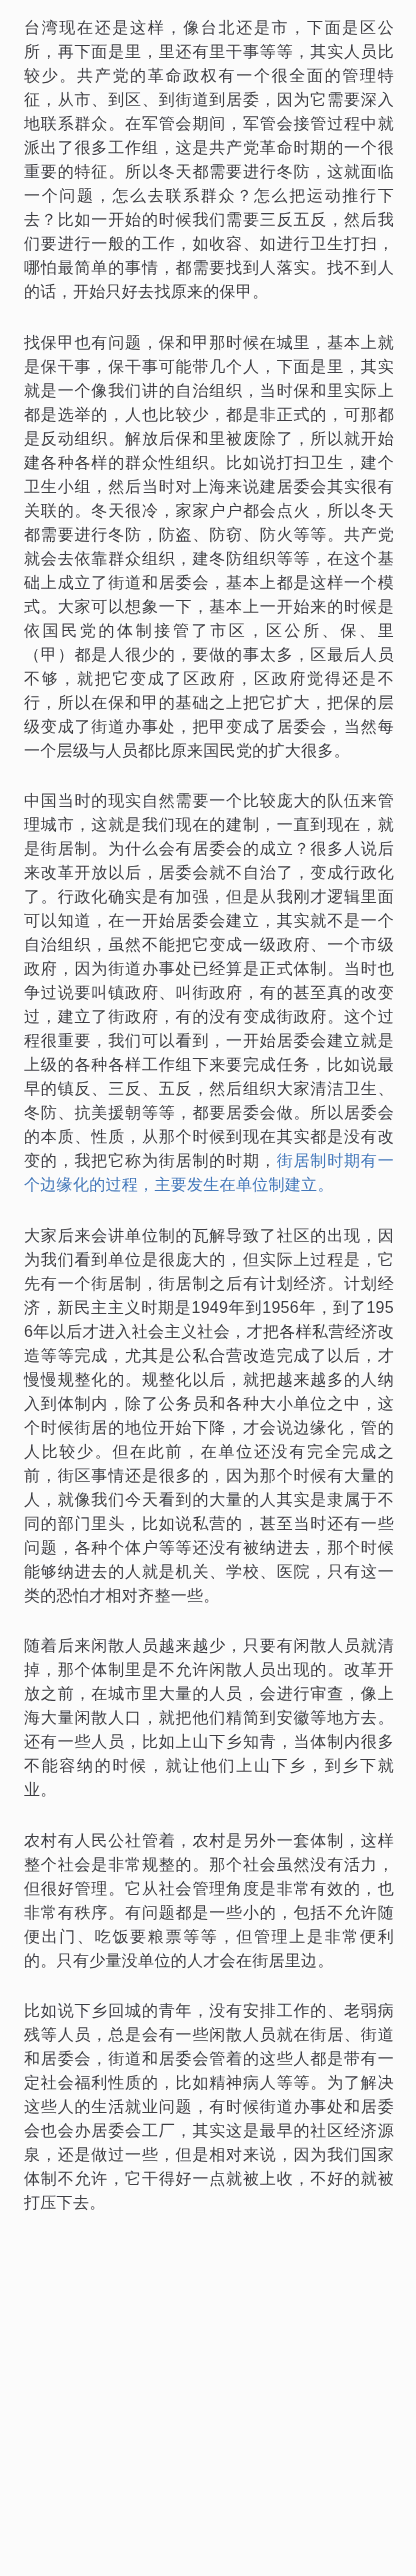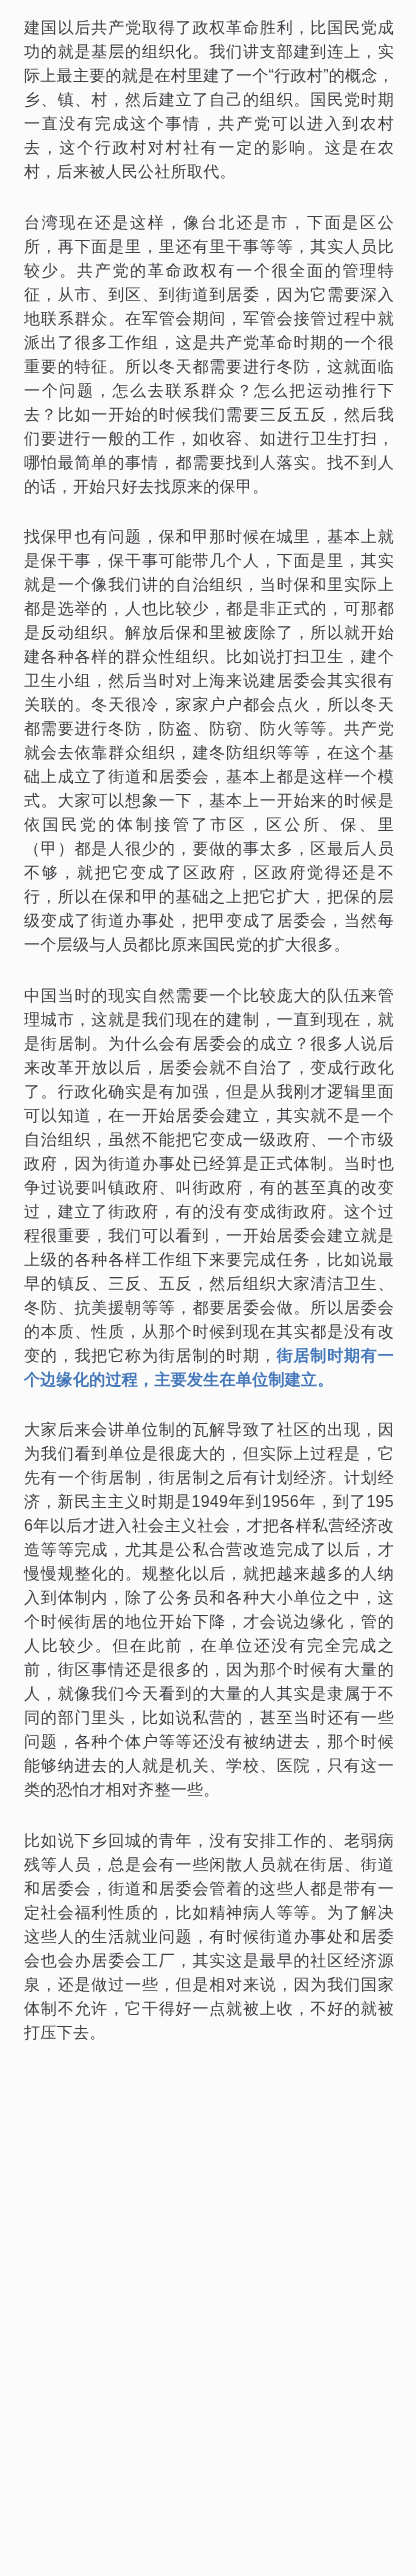--- a/index.html
+++ b/index.html
@@ -25,29 +25,30 @@
     color: var(--text, #3e3e43);
     text-align: justify;
     text-justify: inter-ideograph;
     word-break: break-all;
   }
   .para:last-child {
     margin-bottom: 0;
   }
   .highlight {
     color: var(--accent, #4478ba);
-    font-weight: bold;
+    font-weight: normal;
   }
 </style>
 </head>
 <body>
 
 <div class="article">
   <div>
-      <p class="para"><span>建国以后共产党取得了政权革命胜利，比国民党成功的就是基层的组织化。我们讲支部建到连上，实际上最主要的就是在村里建了一个“行政村”的概念，乡、镇、村，然后建立了自己的组织。国民党时期一直没有完成这个事情，共产党可以进入到农村去，这个行政村对村社有一定的影响。这是在农村，后来被人民公社所取代。</span></p>
       <p class="para"><span>台湾现在还是这样，像台北还是市，下面是区公所，再下面是里，里还有里干事等等，其实人员比较少。共产党的革命政权有一个很全面的管理特征，从市、到区、到街道到居委，因为它需要深入地联系群众。在军管会期间，军管会接管过程中就派出了很多工作组，这是共产党革命时期的一个很重要的特征。所以冬天都需要进行冬防，这就面临一个问题，怎么去联系群众？怎么把运动推行下去？比如一开始的时候我们需要三反五反，然后我们要进行一般的工作，如收容、如进行卫生打扫，哪怕最简单的事情，都需要找到人落实。找不到人的话，开始只好去找原来的保甲。</span></p>
       <p class="para"><span>找保甲也有问题，保和甲那时候在城里，基本上就是保干事，保干事可能带几个人，下面是里，其实就是一个像我们讲的自治组织，当时保和里实际上都是选举的，人也比较少，都是非正式的，可那都是反动组织。解放后保和里被废除了，所以就开始建各种各样的群众性组织。比如说打扫卫生，建个卫生小组，然后当时对上海来说建居委会其实很有关联的。冬天很冷，家家户户都会点火，所以冬天都需要进行冬防，防盗、防窃、防火等等。共产党就会去依靠群众组织，建冬防组织等等，在这个基础上成立了街道和居委会，基本上都是这样一个模式。大家可以想象一下，基本上一开始来的时候是依国民党的体制接管了市区，区公所、保、里（甲）都是人很少的，要做的事太多，区最后人员不够，就把它变成了区政府，区政府觉得还是不行，所以在保和甲的基础之上把它扩大，把保的层级变成了街道办事处，把甲变成了居委会，当然每一个层级与人员都比原来国民党的扩大很多。</span></p>
       <p class="para"><span>中国当时的现实自然需要一个比较庞大的队伍来管理城市，这就是我们现在的建制，一直到现在，就是街居制。为什么会有居委会的成立？很多人说后来改革开放以后，居委会就不自治了，变成行政化了。行政化确实是有加强，但是从我刚才逻辑里面可以知道，在一开始居委会建立，其实就不是一个自治组织，虽然不能把它变成一级政府、一个市级政府，因为街道办事处已经算是正式体制。当时也争过说要叫镇政府、叫街政府，有的甚至真的改变过，建立了街政府，有的没有变成街政府。这个过程很重要，我们可以看到，一开始居委会建立就是上级的各种各样工作组下来要完成任务，比如说最早的镇反、三反、五反，然后组织大家清洁卫生、冬防、抗美援朝等等，都要居委会做。所以居委会的本质、性质，从那个时候到现在其实都是没有改变的，我把它称为街居制的时期，</span><span class="highlight">街居制时期有一个边缘化的过程，主要发生在单位制建立。</span></p>
       <p class="para"><span>大家后来会讲单位制的瓦解导致了社区的出现，因为我们看到单位是很庞大的，但实际上过程是，它先有一个街居制，街居制之后有计划经济。计划经济，新民主主义时期是1949年到1956年，到了1956年以后才进入社会主义社会，才把各样私营经济改造等等完成，尤其是公私合营改造完成了以后，才慢慢规整化的。规整化以后，就把越来越多的人纳入到体制内，除了公务员和各种大小单位之中，这个时候街居的地位开始下降，才会说边缘化，管的人比较少。但在此前，在单位还没有完全完成之前，街区事情还是很多的，因为那个时候有大量的人，就像我们今天看到的大量的人其实是隶属于不同的部门里头，比如说私营的，甚至当时还有一些问题，各种个体户等等还没有被纳进去，那个时候能够纳进去的人就是机关、学校、医院，只有这一类的恐怕才相对齐整一些。</span></p>
+      <p class="para"><span>随着后来闲散人员越来越少，只要有闲散人员就清掉，那个体制里是不允许闲散人员出现的。改革开放之前，在城市里大量的人员，会进行审查，像上海大量闲散人口，就把他们精简到安徽等地方去。还有一些人员，比如上山下乡知青，当体制内很多不能容纳的时候，就让他们上山下乡，到乡下就业。</span></p>
+      <p class="para"><span>农村有人民公社管着，农村是另外一套体制，这样整个社会是非常规整的。那个社会虽然没有活力，但很好管理。它从社会管理角度是非常有效的，也非常有秩序。有问题都是一些小的，包括不允许随便出门、吃饭要粮票等等，但管理上是非常便利的。只有少量没单位的人才会在街居里边。</span></p>
       <p class="para"><span>比如说下乡回城的青年，没有安排工作的、老弱病残等人员，总是会有一些闲散人员就在街居、街道和居委会，街道和居委会管着的这些人都是带有一定社会福利性质的，比如精神病人等等。为了解决这些人的生活就业问题，有时候街道办事处和居委会也会办居委会工厂，其实这是最早的社区经济源泉，还是做过一些，但是相对来说，因为我们国家体制不允许，它干得好一点就被上收，不好的就被打压下去。</span></p>
     </div>
 </div>
 
 
 </body></html>

